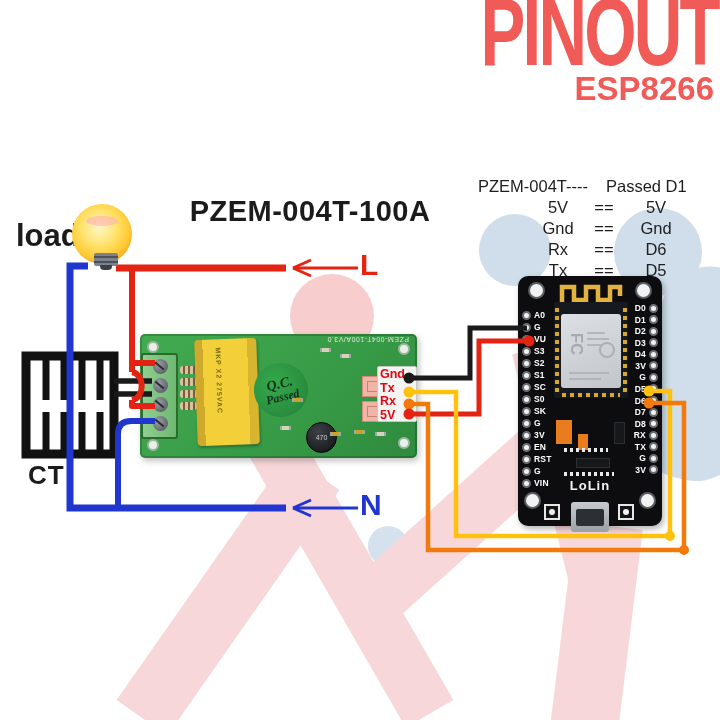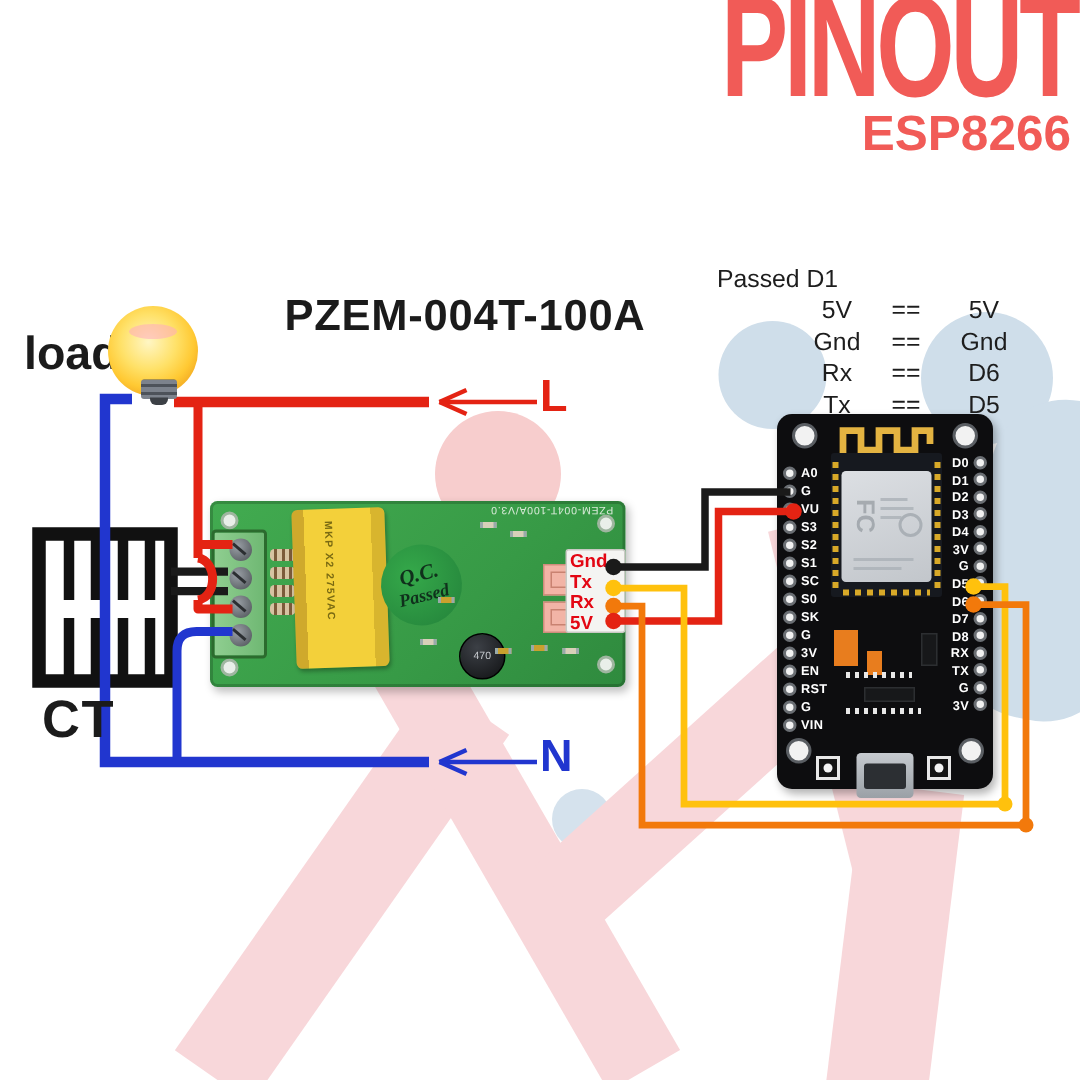--- a/index.html
+++ b/index.html
@@ -27,21 +27,21 @@
   .pinmap-head{display:flex;}
   .pinmap-head .lh{width:128px;}
   .pinmap-row{display:flex;}
   .pinmap-row .c1{width:48px;margin-left:56px;text-align:center;}
   .pinmap-row .c2{width:44px;text-align:center;}
   .pinmap-row .c3{width:60px;text-align:center;}
 
   
   .board-title{top:195px;left:160px;width:300px;text-align:center;font-size:29px;font-weight:bold;color:#1b1b1b;letter-spacing:.5px;}
   .load-label{top:218px;left:16px;font-size:31px;font-weight:bold;color:#1b1b1b;}
-  .ct-label{top:460px;left:28px;font-size:35px;font-weight:bold;color:#1b1b1b;letter-spacing:1px;}
+  .ct-label{top:460px;left:28px;font-size:26px;font-weight:bold;color:#1b1b1b;letter-spacing:1px;}
   .l-label{top:248px;left:360px;font-size:30px;font-weight:bold;color:#E42313;}
   .n-label{top:488px;left:360px;font-size:30px;font-weight:bold;color:#2136CF;}
 
   
   .bulb-glow{
     top:204px;left:72px;width:60px;height:60px;border-radius:50%;
     background:radial-gradient(circle at 45% 40%, #fff6c4 0%, #ffe168 38%, #ffc933 62%, #f0a31f 82%, rgba(240,163,31,0) 100%);
   }
   .bulb-hint{top:216px;left:86px;width:32px;height:10px;border-radius:50%;background:rgba(255,170,190,.55);}
   .bulb-base{
@@ -341,20 +341,21 @@
       </div>
     </div>
 
   <div class="orange-c" style="left:38px;top:144px;width:16px;height:24px;"></div>
   <div class="orange-c" style="left:60px;top:158px;width:10px;height:16px;"></div>
   <div class="ic" style="left:96px;top:146px;width:11px;height:22px;"></div>
   <div class="ic" style="left:58px;top:182px;width:34px;height:10px;"></div>
   <div class="padstrip" style="left:46px;top:172px;width:44px;"></div>
   <div class="padstrip" style="left:46px;top:196px;width:50px;"></div>
 
+  <div class="lolin">LoLin</div>
   <div class="mcu-btn" style="left:26px;"></div>
   <div class="mcu-btn" style="left:100px;"></div>
   <div class="usb">
     <div class="usb-slot"></div>
   </div>
 </div>
 
 <svg id="wire-layer" width="720" height="720" viewBox="0 0 720 720">
 
   <g>
@@ -420,20 +421,21 @@
     <circle cx="670" cy="536" r="5" fill="#FFC10D"></circle>
     <circle cx="684" cy="550" r="5" fill="#F2790B"></circle>
   </g>
 </svg>
 
 <div class="abs toptext pinout-title">PINOUT</div>
 <div class="abs toptext pinout-sub">ESP8266</div>
 
 <div class="abs toptext pinmap">
   <div class="pinmap-head">
+    <span class="lh">PZEM-004T----</span>
     <span>Passed D1</span>
   </div>
   <div id="pinmap-rows">
       <div class="pinmap-row">
         <span class="c1">5V</span>
         <span class="c2">==</span>
         <span class="c3">5V</span>
       </div>
       <div class="pinmap-row">
         <span class="c1">Gnd</span>

